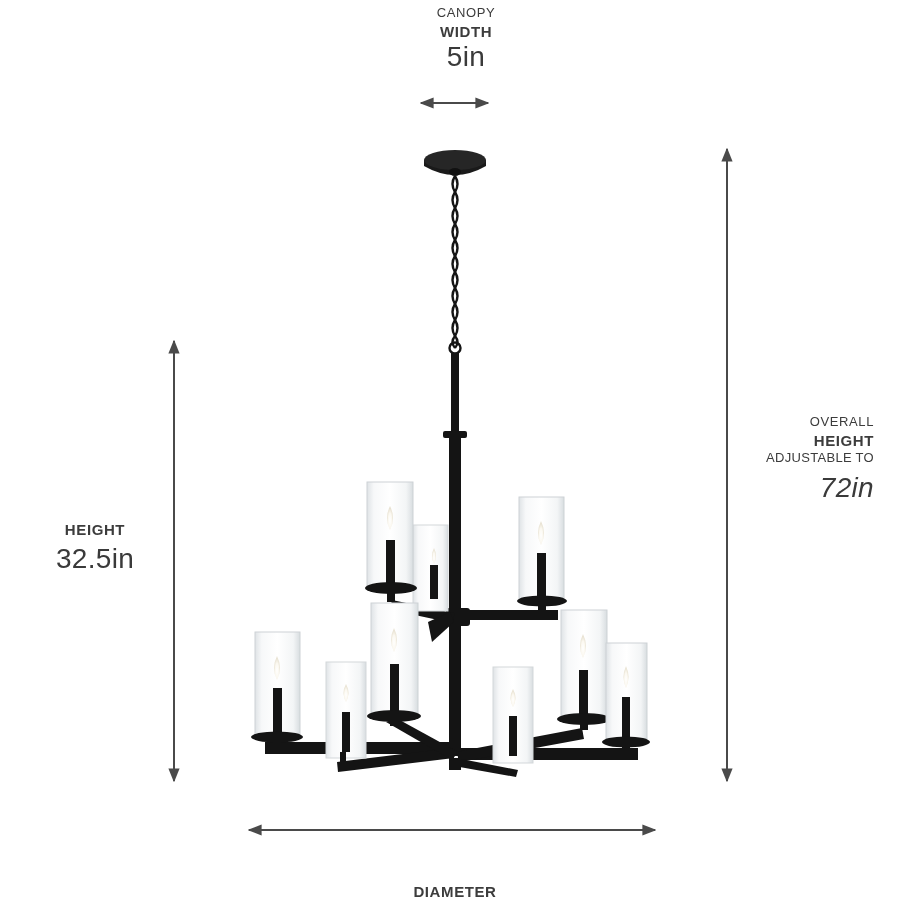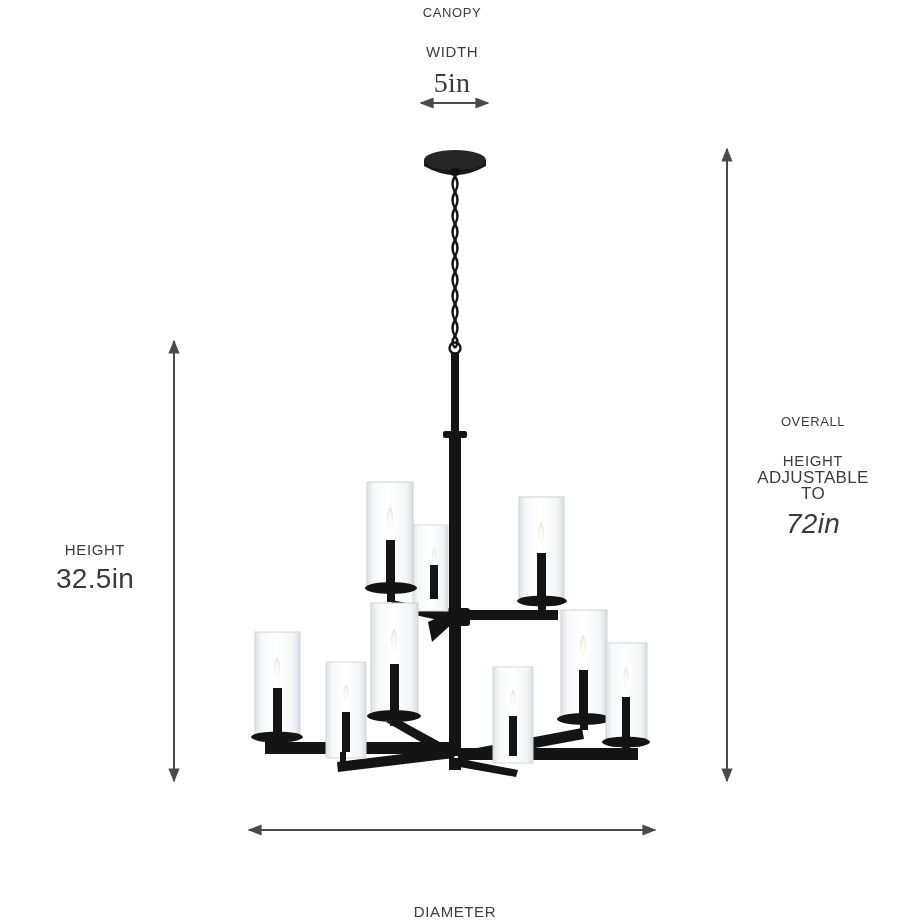--- a/index.html
+++ b/index.html
@@ -1,39 +1,39 @@
 <!DOCTYPE html>
 <html><head>
 <meta charset="utf-8">
 <style>
   html, body { margin: 0; padding: 0; background: #ffffff; }
   body { width: 920px; height: 920px; position: relative; overflow: hidden;
          font-family: "Liberation Sans", "DejaVu Sans", sans-serif; color: #3a3a3a; }
   .label { position: absolute; text-align: center; color: #3c3c3c; }
   .small { font-size: 13px; letter-spacing: 0.6px; font-weight: 400; line-height: 18px; display:block; }
-  .med   { font-size: 15px; letter-spacing: 0.6px; font-weight: 400; line-height: 19px; display:block;margin-top:20px; }
+  .med   { font-size: 15px; letter-spacing: 0.6px; font-weight: 700; line-height: 19px; display:block; }
   .val   { font-size: 28px; font-weight: 400; letter-spacing: 0.3px; display:block; color:#3a3a3a; }
-  .xsmall { font-size: 17px; letter-spacing: 0.3px; line-height: 16px; display:block; }
+  .xsmall { font-size: 13px; letter-spacing: 0.3px; line-height: 16px; display:block; }
   svg.art { position: absolute; left: 0; top: 0; }
 </style>
 </head>
 <body>
 
-<div class="label" style="left:392px; top:4px; width:120px;">
+<div class="label" style="left:406px; top:4px; width:120px;">
   <span class="small">CANOPY</span>
   <span class="med">WIDTH</span>
-  <span class="val" style="margin-top:6px;font-family:Liberation Serif, serif;">5in</span>
+  <span class="val" style="">5in</span>
 </div>
 
 <div class="label" style="left:35px; top:520px; width:120px;">
   <span class="med">HEIGHT</span>
   <span class="val" style="margin-top:4px;">32.5in</span>
 </div>
 
-<div class="label" style="left:752px; top:413px; width:122px;">
+<div class="label" style="left:752px; top:413px; width:122px;text-align:right;">
   <span class="small">OVERALL</span>
   <span class="med">HEIGHT</span>
   <span class="xsmall">ADJUSTABLE TO</span>
   <span class="val" style="margin-top:6px;font-style:italic;">72in</span>
 </div>
 
 <div class="label" style="left:375px; top:882px; width:160px;">
   <span class="med">DIAMETER</span>
 </div>
 

